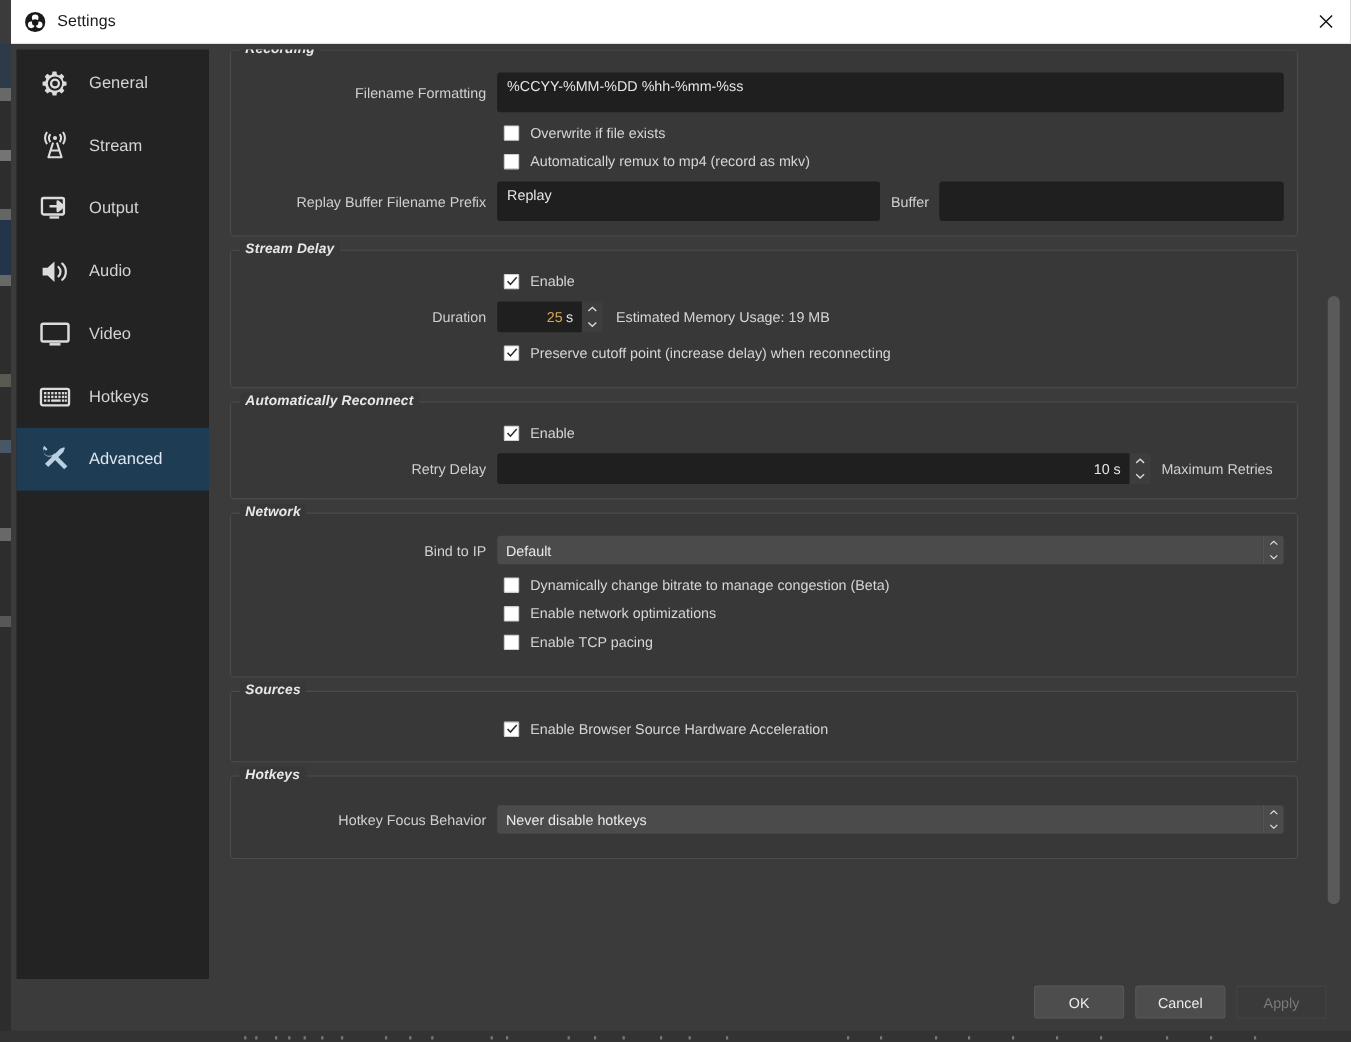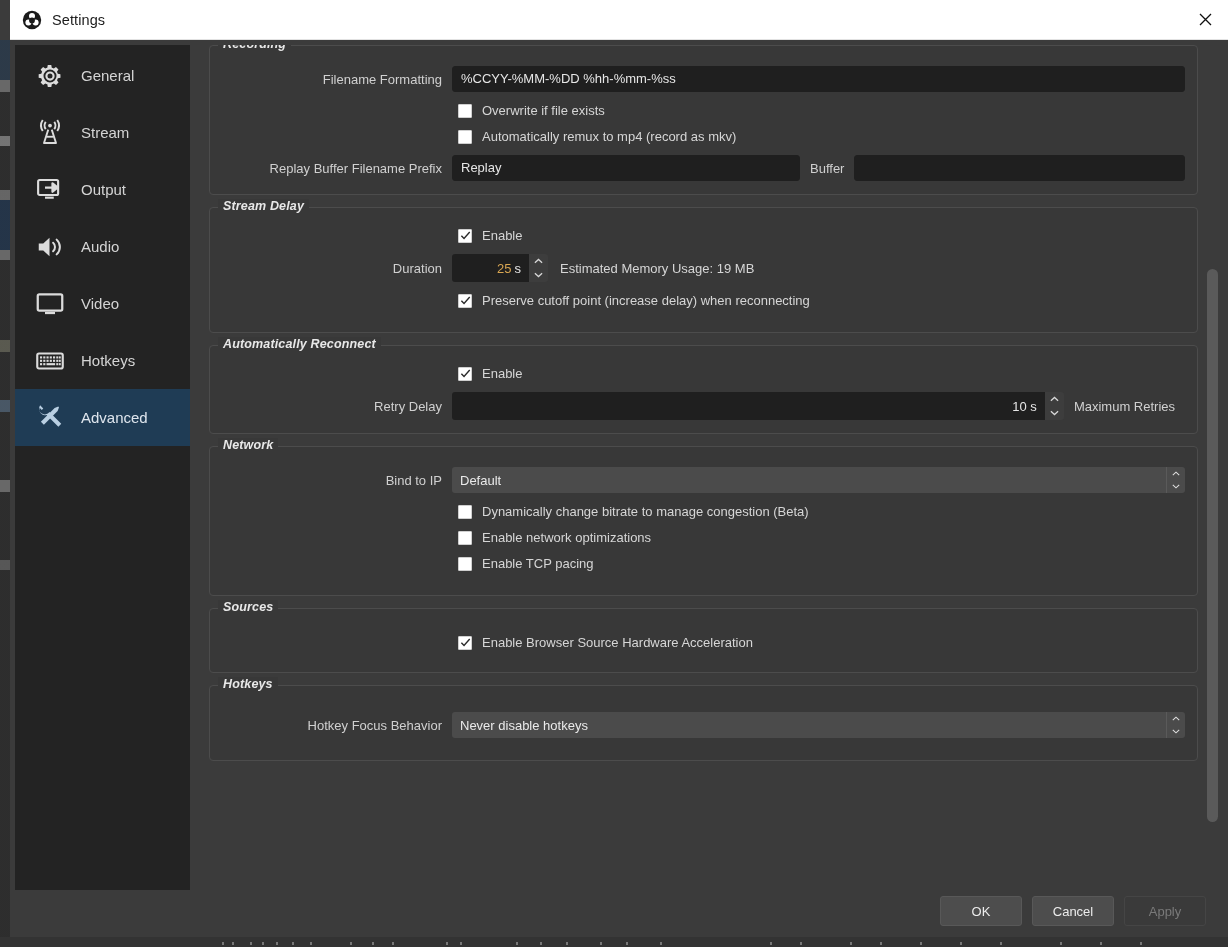--- a/index.html
+++ b/index.html
@@ -89,21 +89,21 @@
     width: 34px; height: 34px; flex: 0 0 34px;
     margin-right: 14px;
     display: flex; align-items: center; justify-content: center;
   }
   .nav-label { font-size: 15px; }
 
   
   #content {
     flex: 1 1 auto; position: relative;
     margin: 5px 0 0 19px;
-    padding-right: 30px;
+    padding-right: 48px;
     overflow: hidden;
   }
   #content-inner { width: 100%; }
 
   .group {
     position: relative;
     border: 1px solid #4c4c4c;
     border-radius: 4px;
     margin-bottom: 12px;
     padding: 20px 12px 13px 12px;
@@ -123,21 +123,21 @@
 
   .fld-label {
     width: 230px; flex: 0 0 230px;
     text-align: right; padding-right: 10px;
     font-size: 13px; color: #d0d0d0;
   }
   .fld-label.mid { width: auto; flex: 0 0 auto; padding: 0 10px; text-align: left; }
 
   .textinput {
     background: #1f1f1f; border: 1px solid #1f1f1f; border-radius: 3px;
-    height: 26px; line-height: 24px;
+    height: 36px; line-height: 24px;
     color: #e6e6e6; font-size: 13px;
     padding: 0 8px; flex: 1 1 auto; min-width: 0;
     overflow: hidden; white-space: nowrap;
   }
   .textinput.short { flex: 0 0 348px; }
 
   .spin {
     display: flex; align-items: stretch; flex: 1 1 auto; min-width: 0;
     height: 28px;
   }

